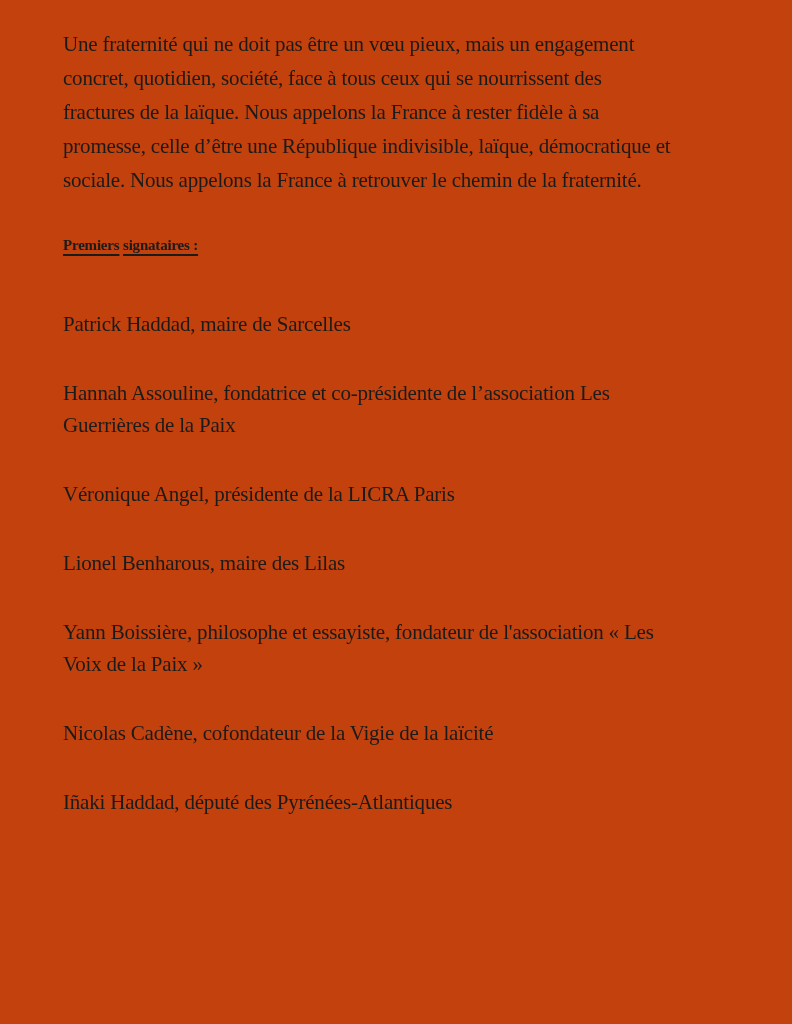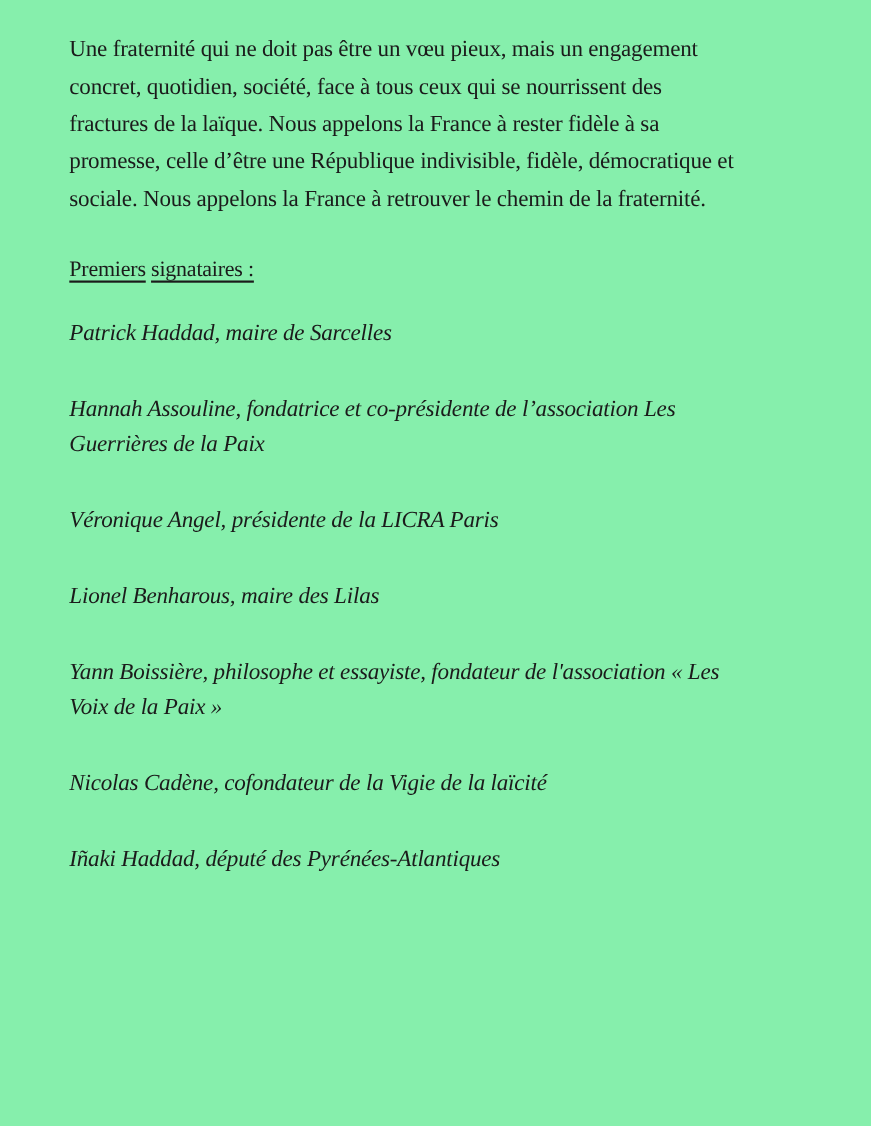--- a/index.html
+++ b/index.html
@@ -5,53 +5,52 @@
   html, body {
     margin: 0;
     padding: 0;
     background: #ffffff;
   }
   .page {
     position: relative;
     width: 792px;
     height: 1024px;
     box-sizing: border-box;
-    background: #86efac;
+    background: #c2410c;
     color: #1b1b1b;
     font-family: "Liberation Serif", serif;
     font-size: 21px;
     padding: 27px 40px 0 63px;
     overflow: hidden;
   }
   .intro {
     margin: 0;
   }
   .intro .doc-line {
     display: block;
     height: 34px;
     line-height: 34px;
     white-space: nowrap;
     letter-spacing: -0.2px;
   }
   .heading {
     margin: 31px 0 0 0;
     height: 34px;
     line-height: 34px;
-    font-size: 20px;
-    font-weight: normal;
+    font-size: 15px;
+    font-weight: bold;
     letter-spacing: -0.2px;
   }
   .heading .u {
     text-decoration: underline;
     text-decoration-thickness: 2px;
     text-underline-offset: 4px;
   }
   .signatories {
-    margin-top: 24px;
-    font-style: italic;
+    margin-top: 46px;
   }
   .entry {
     margin-bottom: 37px;
   }
   .entry .doc-line {
     display: block;
     height: 32px;
     line-height: 32px;
     white-space: nowrap;
     letter-spacing: -0.2px;
@@ -59,21 +58,21 @@
 </style>
 </head>
 <body>
 
 <div class="page">
 
   <p class="intro">
     <span class="doc-line">Une fraternité qui ne doit pas être un vœu pieux, mais un engagement</span>
     <span class="doc-line">concret, quotidien, société, face à tous ceux qui se nourrissent des</span>
     <span class="doc-line">fractures de la laïque. Nous appelons la France à rester fidèle à sa</span>
-    <span class="doc-line">promesse, celle d’être une République indivisible, fidèle, démocratique et</span>
+    <span class="doc-line">promesse, celle d’être une République indivisible, laïque, démocratique et</span>
     <span class="doc-line">sociale. Nous appelons la France à retrouver le chemin de la fraternité.</span>
   </p>
 
   <h2 class="heading"><span class="u">Premiers</span> <span class="u">signataires :</span></h2>
 
   <div class="signatories">
       <div class="entry">
         <span class="doc-line">Patrick Haddad, maire de Sarcelles</span>
       </div>
       <div class="entry">

